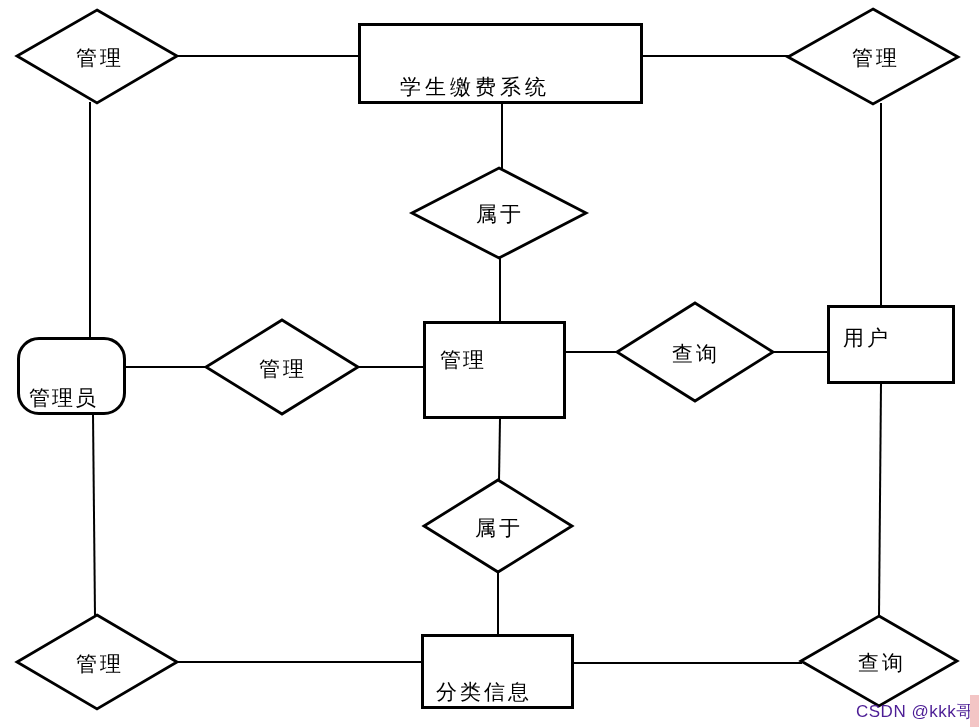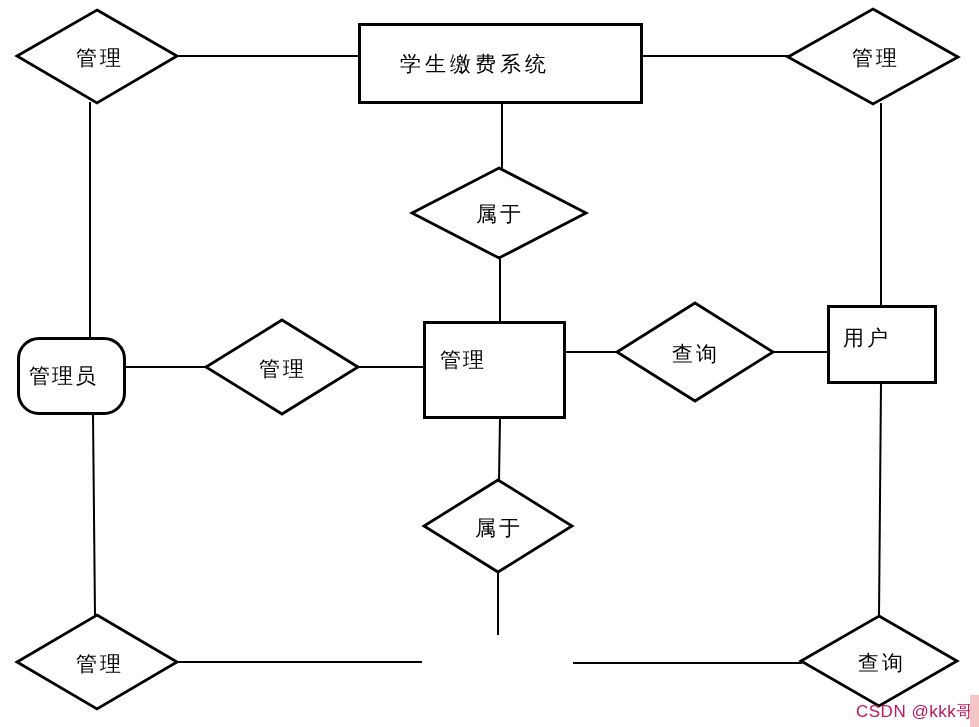--- a/index.html
+++ b/index.html
@@ -31,21 +31,21 @@
     stroke-width: 2.8;
   }
   .entity {
     position: absolute;
     box-sizing: border-box;
     background: #ffffff;
     border: 3px solid #000000;
     font-size: 21px;
     letter-spacing: 3px;
     display: flex;
-    align-items: center;
+    align-items: flex-end;
     white-space: nowrap;
   }
   .entity-system {
     left: 358px; top: 23px;
     width: 285px; height: 81px;
     padding-left: 39px;
     letter-spacing: 4px;
   }
   .entity-admin {
     left: 17px; top: 337px;
@@ -57,42 +57,42 @@
   .entity-employee {
     left: 423px; top: 321px;
     width: 143px; height: 98px;
     display: block;
     padding: 13px 0 0 14px;
     line-height: 46px;
     letter-spacing: 2px;
   }
   .entity-user {
     left: 827px; top: 305px;
-    width: 110px; height: 79px;
+    width: 128px; height: 79px;
     align-items: flex-start;
     padding: 16px 0 0 13px;
   }
   .entity-category {
     left: 421px; top: 634px;
     width: 153px; height: 75px;
     padding-left: 12px;
   }
   .diamond-label {
     position: absolute;
     transform: translate(-50%, -50%);
     font-size: 21px;
     letter-spacing: 3px;
     white-space: nowrap;
   }
   .watermark {
     position: absolute;
     left: 856px; top: 700px;
     font-family: "Liberation Sans", "DejaVu Sans", sans-serif;
     font-size: 17px;
-    color: #be185d;
+    color: #4c1d95;
     letter-spacing: 0.5px;
     white-space: nowrap;
   }
   .watermark-accent {
     position: absolute;
     left: 970px; top: 695px;
     width: 9px; height: 32px;
     background: #f3c5c5;
   }
 </style>
@@ -139,20 +139,23 @@
   </div>
 
   <div class="entity entity-employee">
     <div>管理</div>
   </div>
 
   <div class="entity entity-user">
     <span>用户</span>
   </div>
 
+  <div class="entity entity-category">
+    <span>分类信息</span>
+  </div>
 
   <div class="diamond-label" style="left:100px; top:58px;">管理</div>
 
   <div class="diamond-label" style="left:876px; top:58px;">管理</div>
 
   <div class="diamond-label" style="left:500px; top:214px;">属于</div>
 
   <div class="diamond-label" style="left:283px; top:369px;">管理</div>
 
   <div class="diamond-label" style="left:696px; top:354px;">查询</div>

